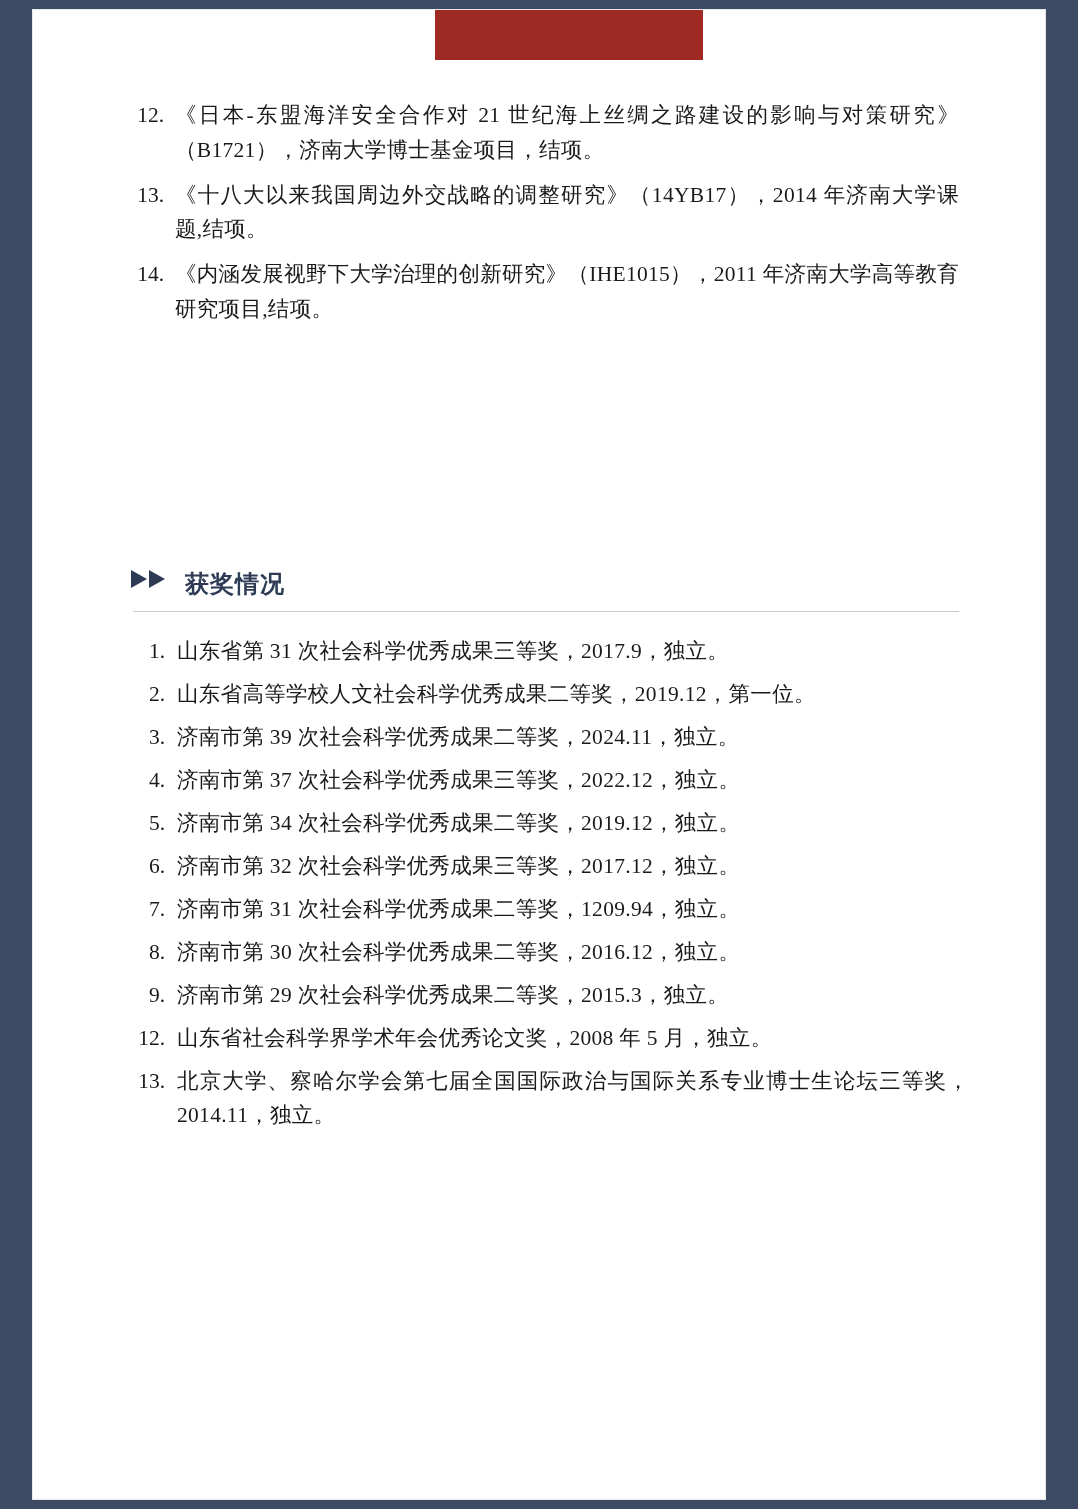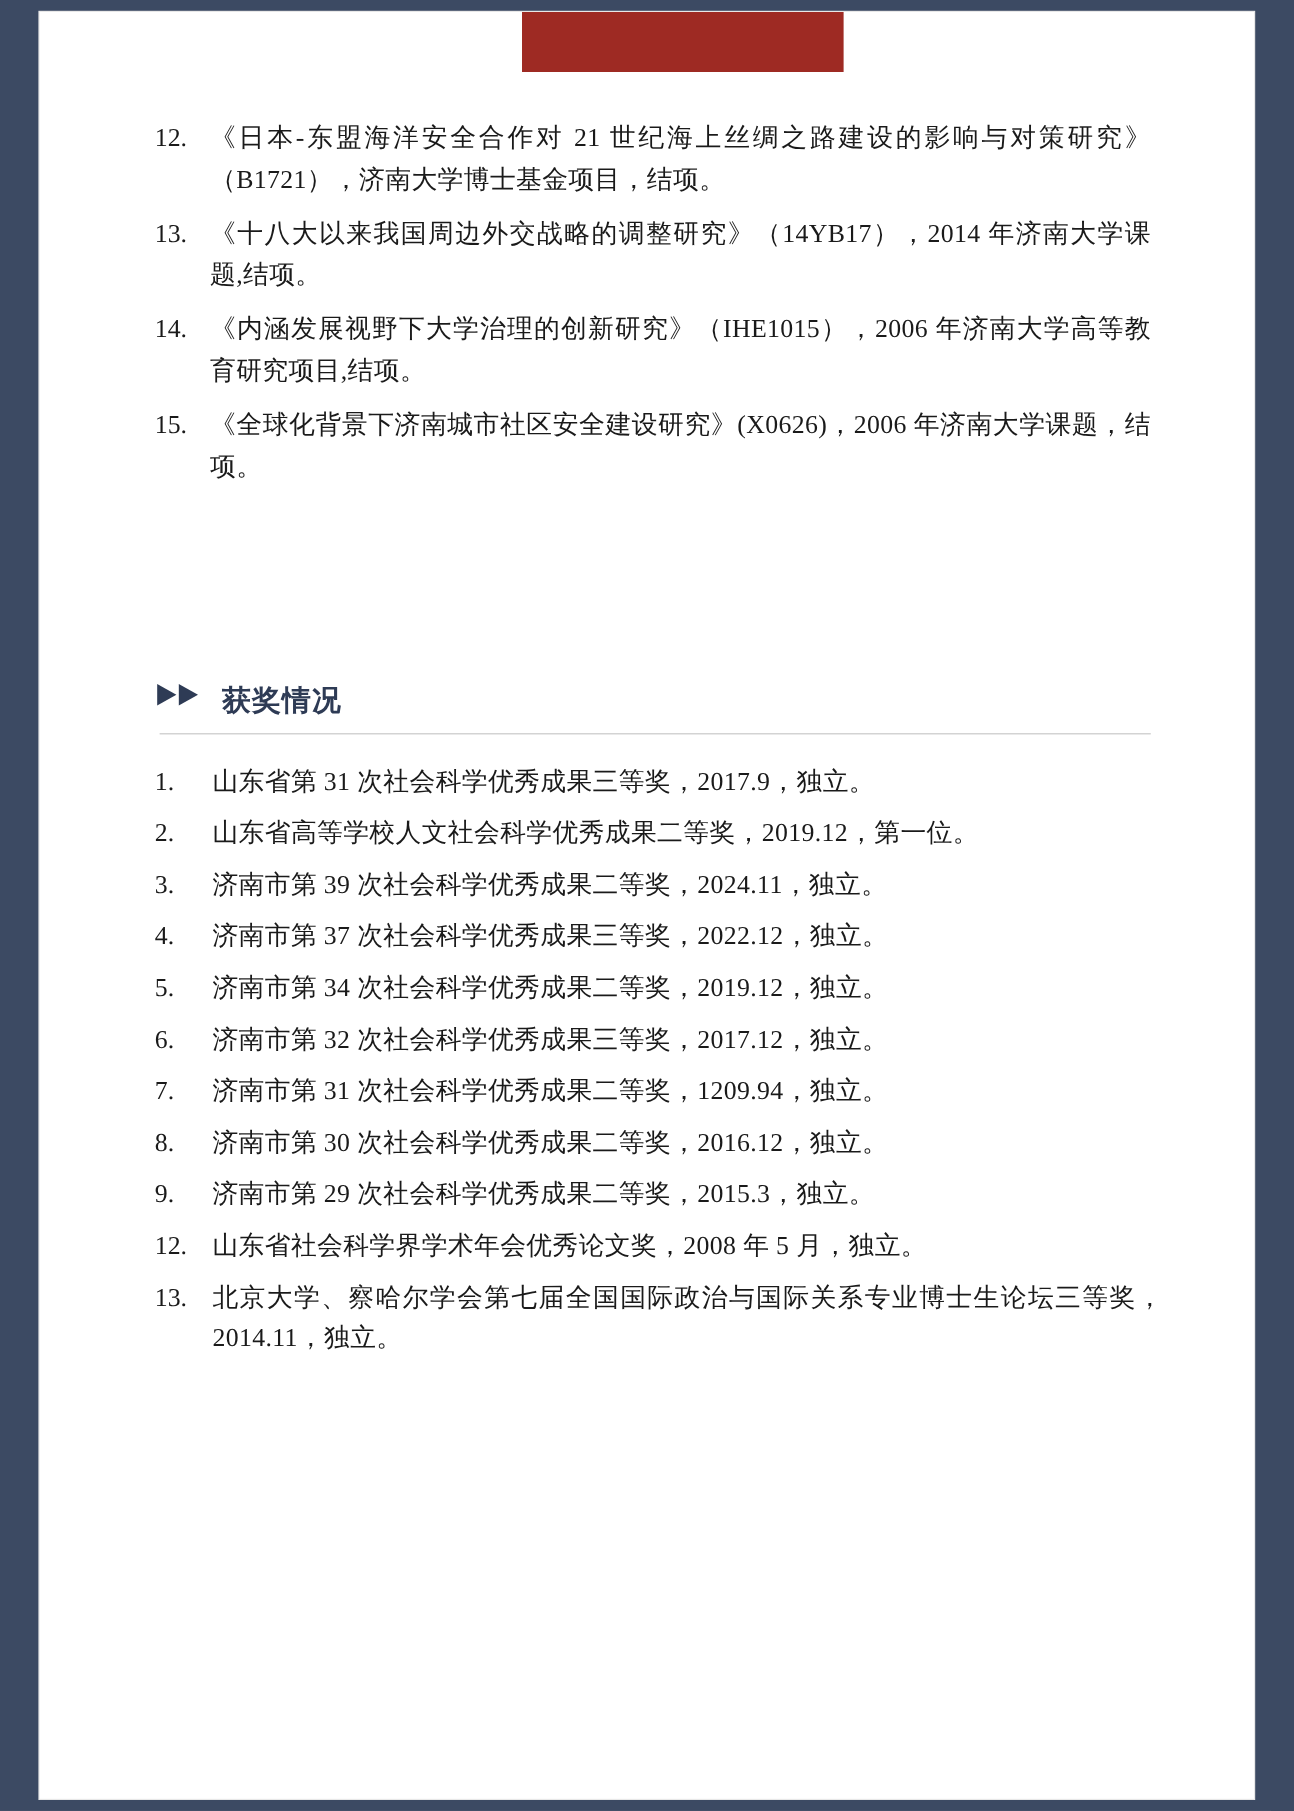--- a/index.html
+++ b/index.html
@@ -54,20 +54,21 @@
     display: flex;
     align-items: flex-start;
     font-size: 21.5px;
     line-height: 1.62;
     color: #1a1a1a;
     margin-bottom: 10px;
   }
   .li .num {
     width: 46px;
     flex: 0 0 46px;
+    text-align: right;
     padding-right: 11px;
     box-sizing: border-box;
     font-family: "Liberation Serif", serif;
   }
   .li .txt {
     flex: 1 1 auto;
     text-align: justify;
     letter-spacing: 0.3px;
     font-family: Liberation Serif, serif;
   }
@@ -139,25 +140,21 @@
         <li class="li">
           <span class="num">12.</span>
           <span class="txt">《日本-东盟海洋安全合作对 21 世纪海上丝绸之路建设的影响与对策研究》（B1721），济南大学博士基金项目，结项。</span>
         </li>
         <li class="li">
           <span class="num">13.</span>
           <span class="txt">《十八大以来我国周边外交战略的调整研究》（14YB17），2014 年济南大学课题,结项。</span>
         </li>
         <li class="li">
           <span class="num">14.</span>
-          <span class="txt">《内涵发展视野下大学治理的创新研究》（IHE1015），2006 年济南大学高等教育研究项目,结项。</span>
-        </li>
-        <li class="li">
-          <span class="num">15.</span>
-          <span class="txt">《全球化背景下济南城市社区安全建设研究》(X0626)，2006 年济南大学课题，结项。</span>
+          <span class="txt">《内涵发展视野下大学治理的创新研究》（IHE1015），2011 年济南大学高等教育研究项目,结项。</span>
         </li>
       </ul>
 
       <div class="section-head">
         <div class="section-head-row">
           <span class="arrows">
             <svg width="40" height="22" viewBox="0 0 40 22" xmlns="http://www.w3.org/2000/svg">
               <polygon points="2,2 18,11 2,20" fill="#2e3b55"></polygon>
               <polygon points="20,2 36,11 20,20" fill="#2e3b55"></polygon>
             </svg>

